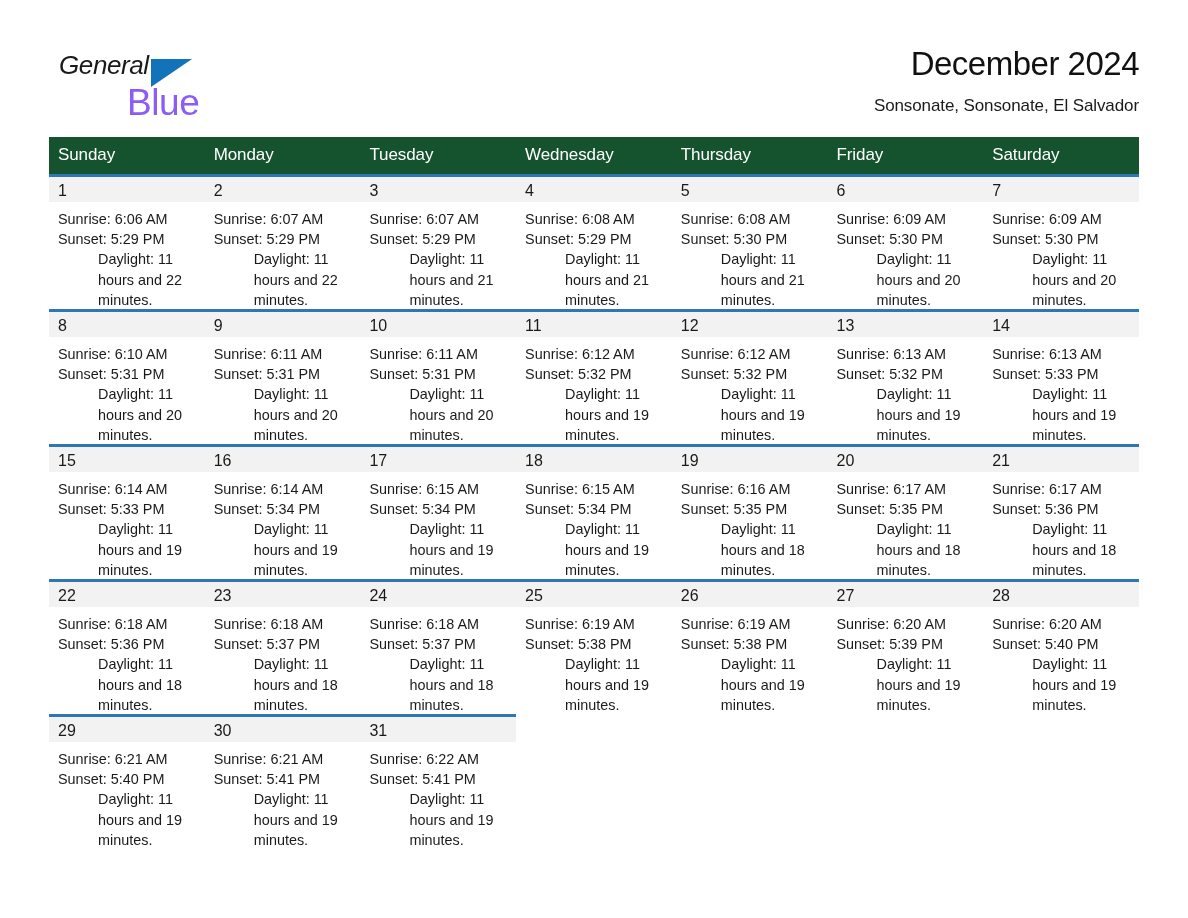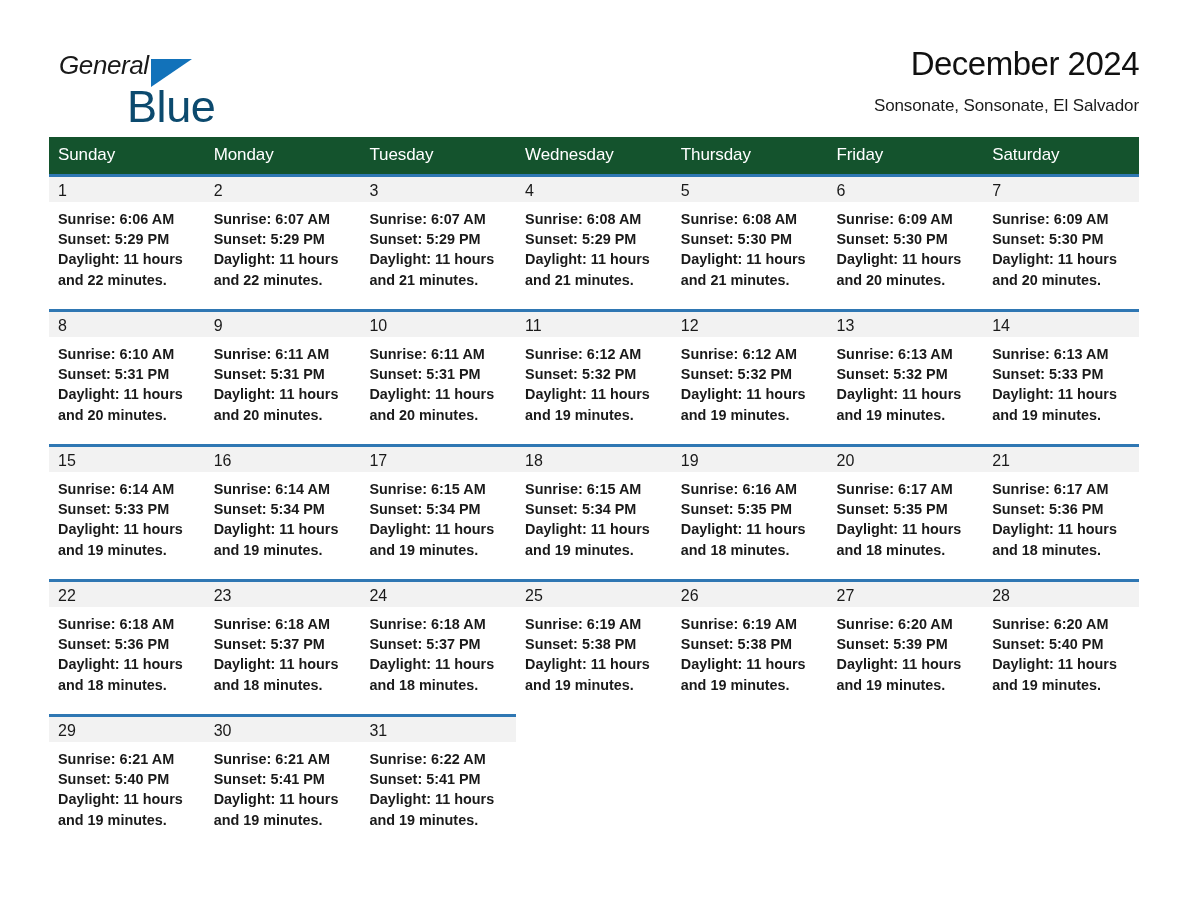--- a/index.html
+++ b/index.html
@@ -53,23 +53,23 @@
     width: 0;
     height: 0;
     border-left: 41px solid #1272ba;
     border-bottom: 28px solid transparent;
     border-top: 0 solid transparent;
   }
   .logo-blue {
     position: absolute;
     left: 78px;
     top: 40px;
-    font-size: 45px;
+    font-size: 37px;
     letter-spacing: -0.4px;
-    color: #0c4a6e;
+    color: #8b5cf6;
     font-family: "Liberation Sans", sans-serif;
   }
   .titles {
     text-align: right;
     padding-top: 2px;
   }
   .month-title {
     font-size: 33px;
     font-weight: normal;
     color: #111111;
@@ -125,27 +125,27 @@
     line-height: 1.35;
   }
   td.empty .daynum-band {
     background: #ffffff;
   }
   .cell-body {
     padding: 7px 6px 0 9px;
     font-size: 14.4px;
     line-height: 20.2px;
     color: #1a1a1a;
-    font-weight: bold;
   }
   .cell-body div {
     white-space: nowrap;
   }
   .cell-body .daylight {
     white-space: normal;
+    margin-left: 40px;
   }
 </style>
 </head>
 <body>
 
 <div class="page">
 
   <div class="header">
 
     <div class="logo">

